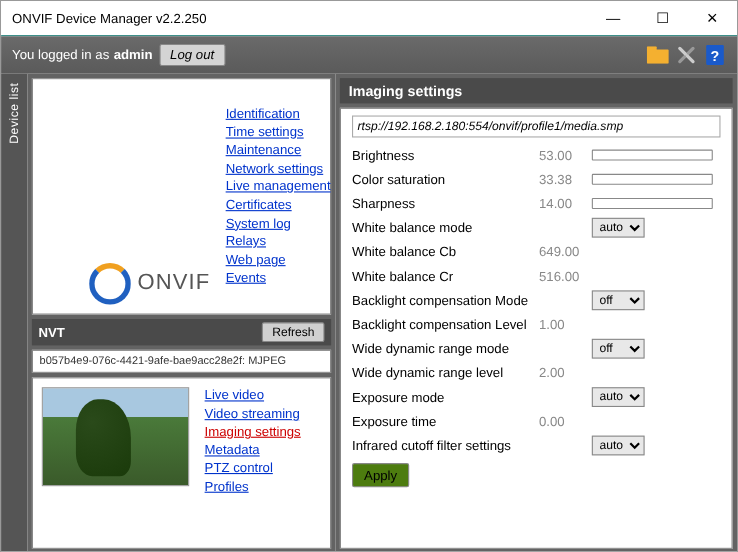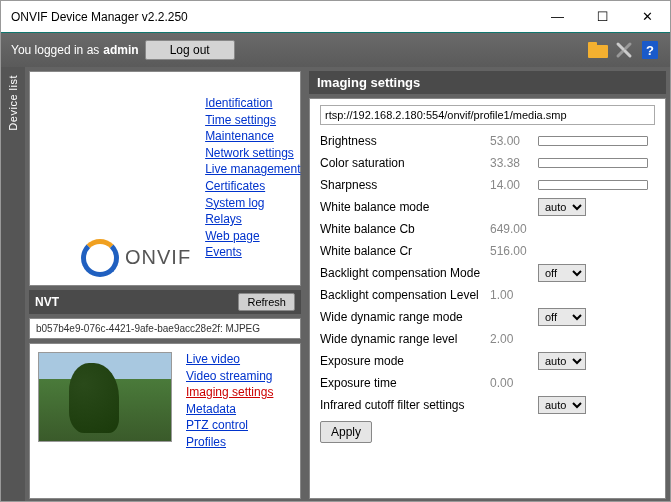--- a/index.html
+++ b/index.html
@@ -4,21 +4,21 @@
 <style>
 * { box-sizing: border-box; margin: 0; padding: 0; }
 body { font-family: "Segoe UI", Tahoma, sans-serif; font-size: 12px; background: #fff; width: 671px; height: 502px; overflow: hidden; border: 1px solid #999; }
 
 .titlebar { height: 32px; background: #fff; display: flex; align-items: center; padding-left: 10px; border-bottom: 1px solid #0f766e; }
 .titlebar .title { flex: 1; font-size: 12px; color: #000; }
 .titlebar .winbtn { width: 45px; height: 29px; display: flex; align-items: center; justify-content: center; font-size: 13px; font-family: sans-serif; cursor: pointer; }
 
 .topbar { height: 34px; background: linear-gradient(#6a6a6a, #5a5a5a); display: flex; align-items: center; padding: 0 10px; color: #fff; font-size: 12px; }
 .topbar .login-text { display: flex; align-items: center; gap: 4px; }
-.topbar .logout-btn { background: #d4d4d4; color: #000; border: 1px solid #888; padding: 2px 24px; margin-left: 6px; cursor: pointer; font-size: 12px; border-radius: 2px; }
+.topbar .logout-btn { background: #d4d4d4; color: #000; border: 1px solid #888; padding: 2px 9px; margin-left: 6px; cursor: pointer; font-size: 12px; border-radius: 2px; font-style: italic; }
 .topbar .spacer { flex: 1; }
 .topbar .toolicon { width: 20px; height: 20px; margin-left: 6px; cursor: pointer; display: flex; align-items: center; justify-content: center; }
 
 .main { display: flex; height: calc(100% - 64px); }
 
 .devicelist-tab { width: 24px; background: #555; color: #fff; display: flex; align-items: flex-start; justify-content: center; padding-top: 8px; cursor: pointer; }
 .devicelist-tab .vtext { writing-mode: vertical-rl; transform: rotate(180deg); font-size: 11px; letter-spacing: 0.5px; }
 
 .leftpanel { width: 280px; background: #636363; padding: 4px; display: flex; flex-direction: column; gap: 4px; }
 
@@ -37,30 +37,30 @@
 .livebox .thumb-placeholder::before { content: ""; position: absolute; left: 30px; top: 10px; width: 50px; height: 70px; background: radial-gradient(circle at 30% 30%, #2a4a1a, #1a3a0a); border-radius: 40% 50% 20% 30%; }
 .livebox .links-area { flex: 1; padding: 8px 6px; display: flex; flex-direction: column; gap: 1px; }
 
 .navlink { color: #0033cc; text-decoration: underline; font-size: 12px; cursor: pointer; line-height: 1.3; white-space: nowrap; }
 .navlink.active { color: #cc0000; }
 
 .rightpanel { flex: 1; background: #636363; padding: 4px; display: flex; flex-direction: column; gap: 4px; }
 .panel-header { background: #4a4a4a; color: #fff; padding: 4px 8px; font-size: 13px; font-weight: bold; }
 .panel-body { background: #fff; border: 1px solid #888; flex: 1; padding: 6px 10px; display: flex; flex-direction: column; gap: 3px; overflow: auto; }
 
-.urlrow { border: 1px solid #aaa; padding: 3px 4px; font-size: 11px; margin-bottom: 2px; }
+.urlrow { border: 1px solid #aaa; padding: 3px 4px; font-size: 11px; margin-bottom: 2px; font-style: italic; }
 
 .settingrow { display: flex; align-items: center; height: 22px; }
 .settingrow .label { flex: 0 0 170px; font-size: 12px; color: #000; }
 .settingrow .value { flex: 0 0 48px; font-size: 12px; color: #888; text-align: left; }
 .settingrow .control { flex: 1; display: flex; }
 .settingrow .slider-track { flex: 1; height: 10px; border: 1px solid #888; background: #fff; border-radius: 1px; max-width: 110px; }
 .settingrow select { font-size: 11px; padding: 1px 2px; border: 1px solid #888; background: #e8e8e8; min-width: 48px; }
 
-.apply-btn { align-self: flex-start; background: #e5e5e5; border: 1px solid #888; padding: 3px 10px; cursor: pointer; font-size: 12px; margin-top: 2px; border-radius: 2px; }
+.apply-btn { align-self: flex-start; background: #4d7c0f; border: 1px solid #888; padding: 3px 10px; cursor: pointer; font-size: 12px; margin-top: 2px; border-radius: 2px; }
 
 .onvif-logo { display: flex; align-items: center; }
 .onvif-logo .ring { width: 38px; height: 38px; border: 5px solid; border-color: #f0a020 #2060c0 #2060c0 #2060c0; border-radius: 50%; margin-right: 6px; }
 .onvif-logo .txt { font-size: 20px; letter-spacing: 1px; color: #555; font-weight: 300; }
 </style>
 </head>
 <body>
 
 <div class="titlebar">
   <div class="title">ONVIF Device Manager v2.2.250</div>

